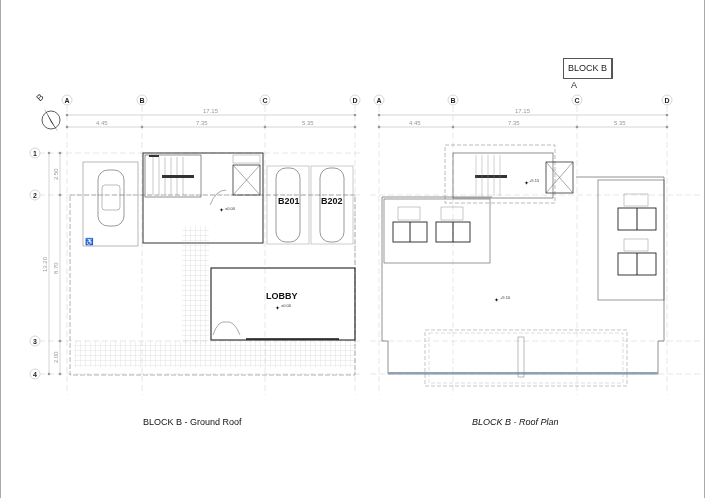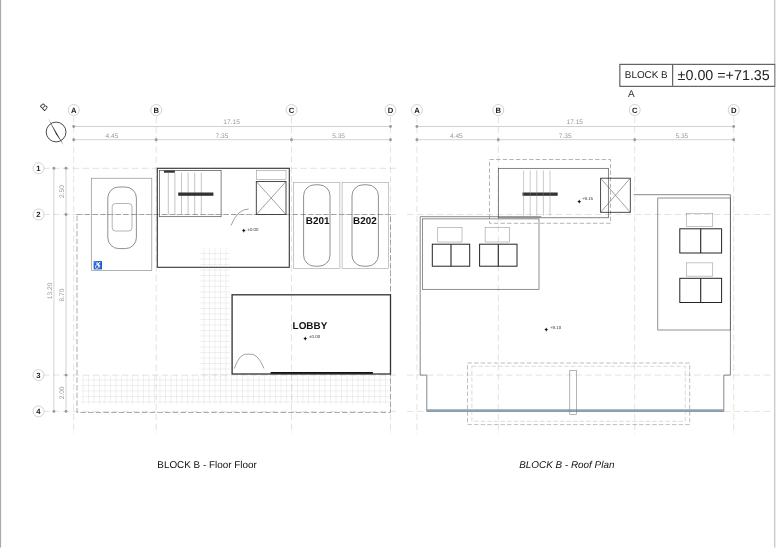--- a/index.html
+++ b/index.html
@@ -16,21 +16,20 @@
   .room{font-size:9px;fill:#111;font-weight:bold;font-family:"Liberation Sans",sans-serif;}
   .lvl{font-size:4px;fill:#333;font-family:"Liberation Sans",sans-serif;}
 </style>
 </head>
 <body>
 
 <div class="sheet"></div>
 
 <div class="level-box">
   <span class="lb-name">BLOCK B</span>
-  <span class="lb-val">±0.00 =+71.35</span>
 </div>
 <div class="section-marker">A</div>
 
 <svg width="705" height="498" viewBox="0 0 705 498">
 
   <g>
 
     <g>
       <circle cx="51" cy="120" r="9" fill="none" stroke="#333" stroke-width="0.8"></circle>
       <polygon points="44,108 58,132 51,122" fill="#222"></polygon>
@@ -245,14 +244,14 @@
       <text x="494" y="302" font-size="6" fill="#111">✦</text>
       <text class="lvl" x="500" y="299">+9.10</text>
     </g>
 
     <rect x="425" y="330" width="202" height="56" fill="none" stroke="#888" stroke-width="0.5" stroke-dasharray="4,2"></rect>
     <rect x="429" y="333" width="194" height="50" fill="none" stroke="#aaa" stroke-width="0.4" stroke-dasharray="4,2"></rect>
     <rect x="518" y="337" width="6" height="40" fill="none" stroke="#777" stroke-width="0.5"></rect>
   </g>
 </svg>
 
-<div class="caption" style="left:143px;">BLOCK B - Floor Floor</div>
+<div class="caption" style="left:143px;">BLOCK B - Ground Roof</div>
 <div class="caption" style="left:472px;font-style:italic;">BLOCK B - Roof Plan</div>
 
 </body></html>

